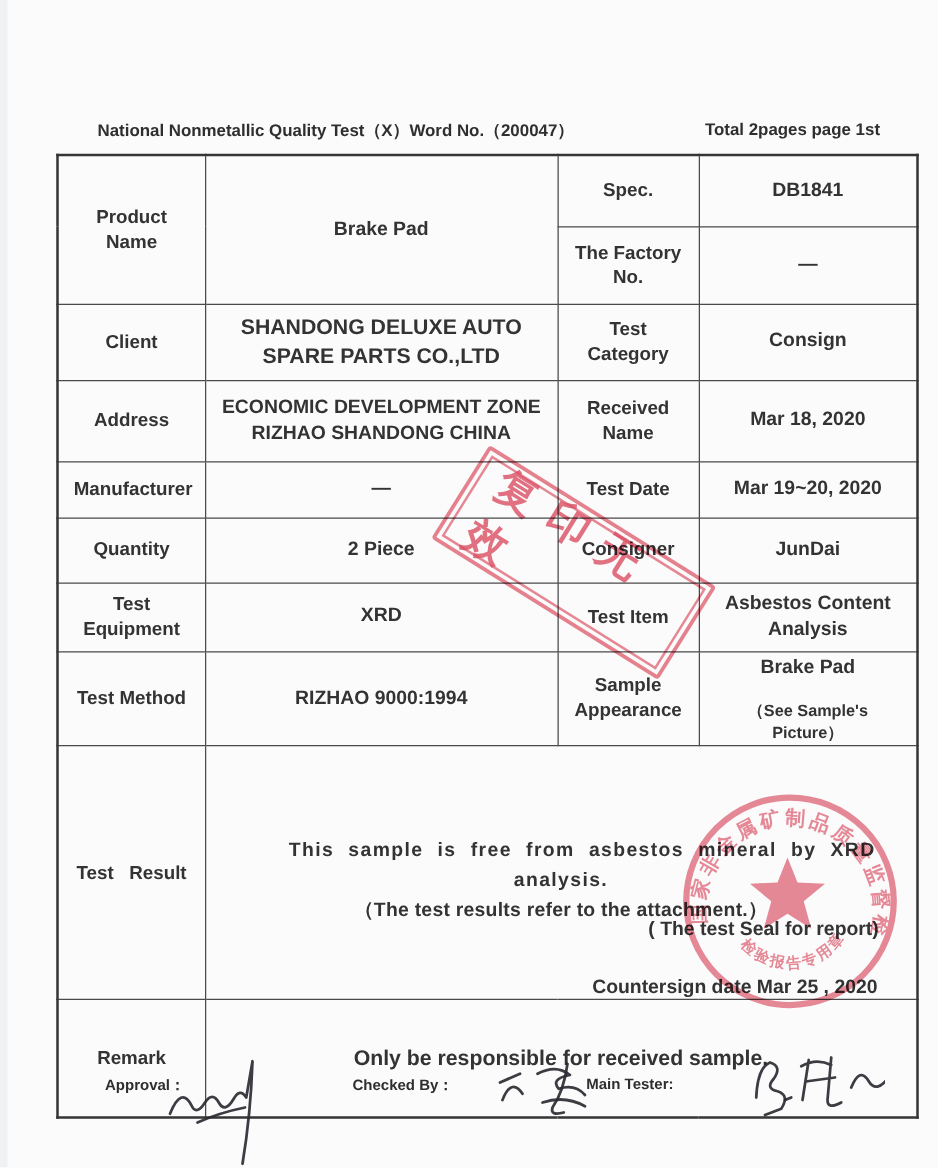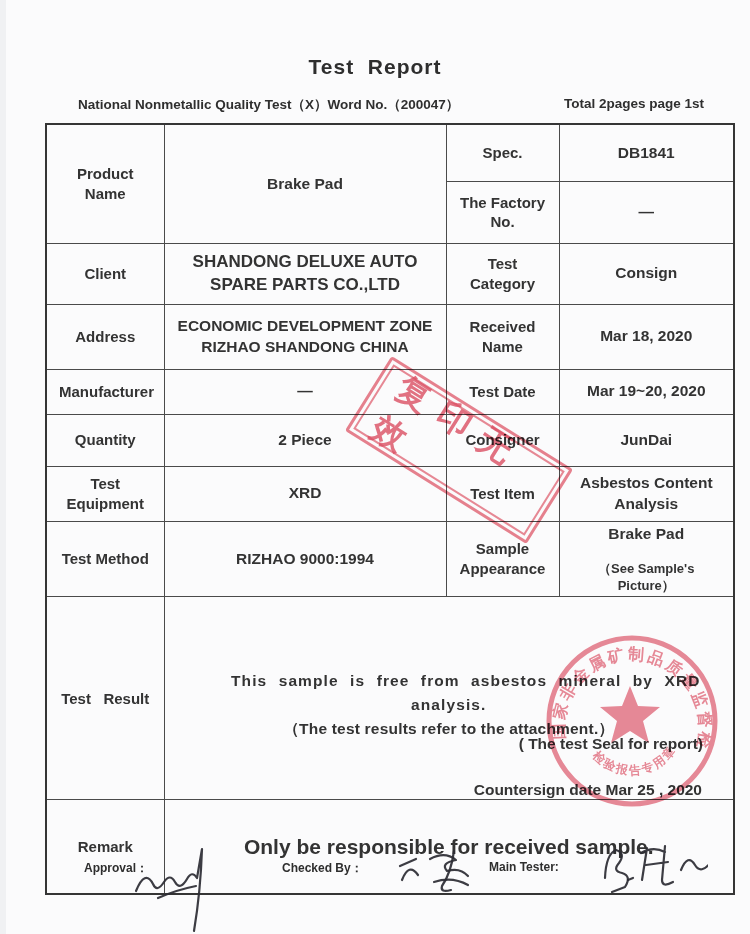--- a/index.html
+++ b/index.html
@@ -46,21 +46,21 @@
   td.val{font-size:15.5px;}
   .narrow{display:inline-block;max-width:86px;}
   .narrow2{display:inline-block;max-width:96px;}
   .sub-paren{font-size:13px;display:block;margin-top:17px;}
   td.result-cell{position:relative;vertical-align:top;text-align:left;padding:0;}
   .result-text{padding:13px 16px 0 16px;font-size:15.5px;line-height:1.55;}
   .result-l1{text-indent:34px;letter-spacing:1.1px;word-spacing:6px;}
   .result-l2{letter-spacing:.2px;}
   .seal-caption{position:absolute;top:137px;right:30px;font-size:15.5px;}
   .countersign{position:absolute;top:183px;right:31px;font-size:15.5px;}
-  td.remark-val{text-align:left;padding-left:13px;font-size:21px;}
+  td.remark-val{text-align:left;padding-left:13px;font-size:17px;}
 
   
   .footer-label{position:absolute;font-size:12px;font-weight:bold;color:#2e2e2e;}
   .sig{position:absolute;}
   .sig path{stroke:#2b2b33;stroke-width:2.2;fill:none;stroke-linecap:round;stroke-linejoin:round;opacity:.92;}
 
   
   .copy-stamp{
     position:absolute;left:352px;top:406px;width:208px;height:82px;
     transform:rotate(32deg);
@@ -82,21 +82,20 @@
     mix-blend-mode:multiply;pointer-events:none;opacity:.92;
   }
   .seal text{font-family:"DejaVu Sans",sans-serif;font-weight:bold;}
 </style>
 </head>
 <body>
 
 <div class="page">
   <div class="scan-edge"></div>
 
-  <div class="report-title pre">Test  Report</div>
   <div class="doc-line">
     <span class="doc-no">National Nonmetallic Quality Test（X）Word No.（200047）</span>
     <span class="pages">Total 2pages page 1st</span>
   </div>
 
   <table class="report">
     <colgroup>
         <col style="width:118px">
         <col style="width:282px">
         <col style="width:113px">
@@ -165,21 +164,21 @@
     </tr>
     <tr style="height:94px">
       <td class="lbl">Remark</td>
       <td class="remark-val" colspan="3">Only be responsible for received sample.</td>
     </tr>
   </tbody>
     </table>
 
   <span class="footer-label" style="left:84px;top:860px;">Approval：</span>
   <span class="footer-label" style="left:282px;top:860px;">Checked By：</span>
-  <span class="footer-label" style="left:489px;top:860px;">Main Tester:</span>
+  <span class="footer-label" style="left:469px;top:860px;">Main Tester:</span>
 
   <svg class="sig" style="left:128px;top:836px;" width="120" height="98" viewBox="0 0 120 98">
     <path d="M8,55 q9,-22 17,-7 q4,9 11,-2 q6,-9 11,0 q5,9 12,-3 q5,-9 10,-1 l5,-29 c-1,30 -4,58 -8,82"></path>
     <path d="M30,62 q18,-8 38,-12"></path>
   </svg>
   <svg class="sig" style="left:392px;top:844px;" width="104" height="58" viewBox="0 0 104 58">
     <path d="M10,36 q7,-18 16,-5 M8,22 l16,-7"></path>
     <path d="M38,15 q15,-8 26,1 q-16,3 -9,11 q13,-4 21,5"></path>
     <path d="M62,7 q-3,22 -12,35 q-2,7 9,4"></path>
     <path d="M42,38 q18,-6 34,3"></path>

